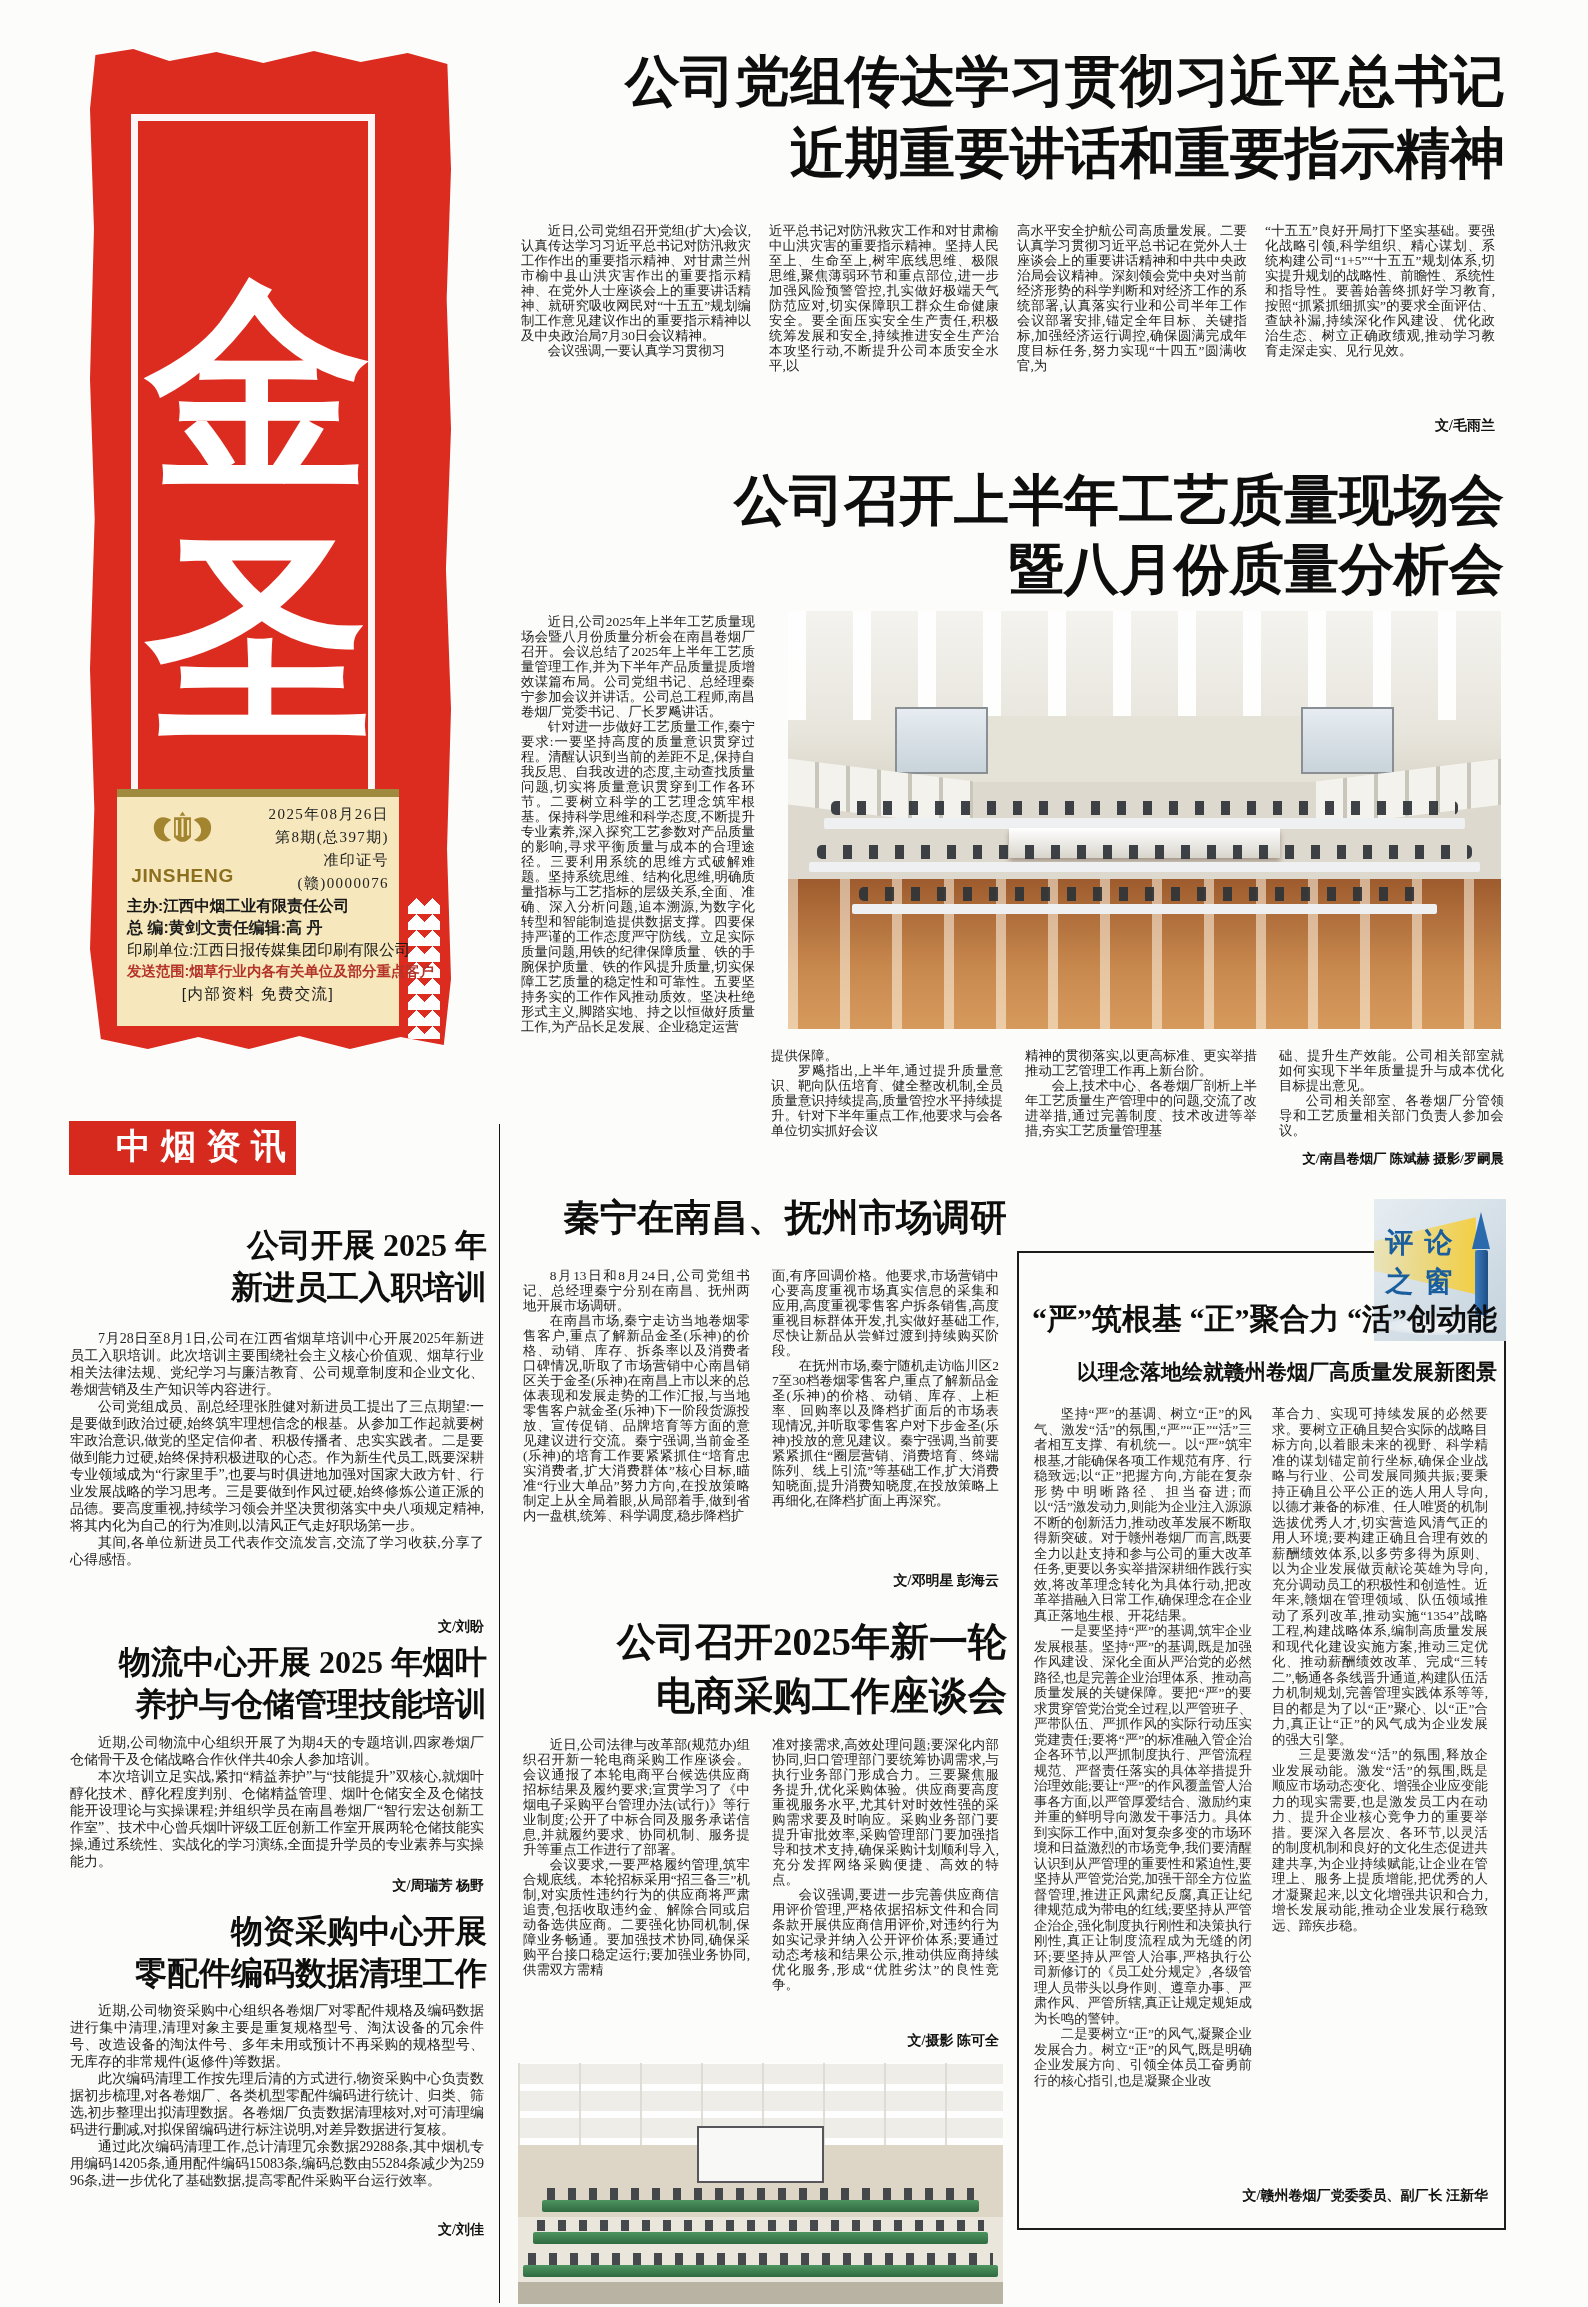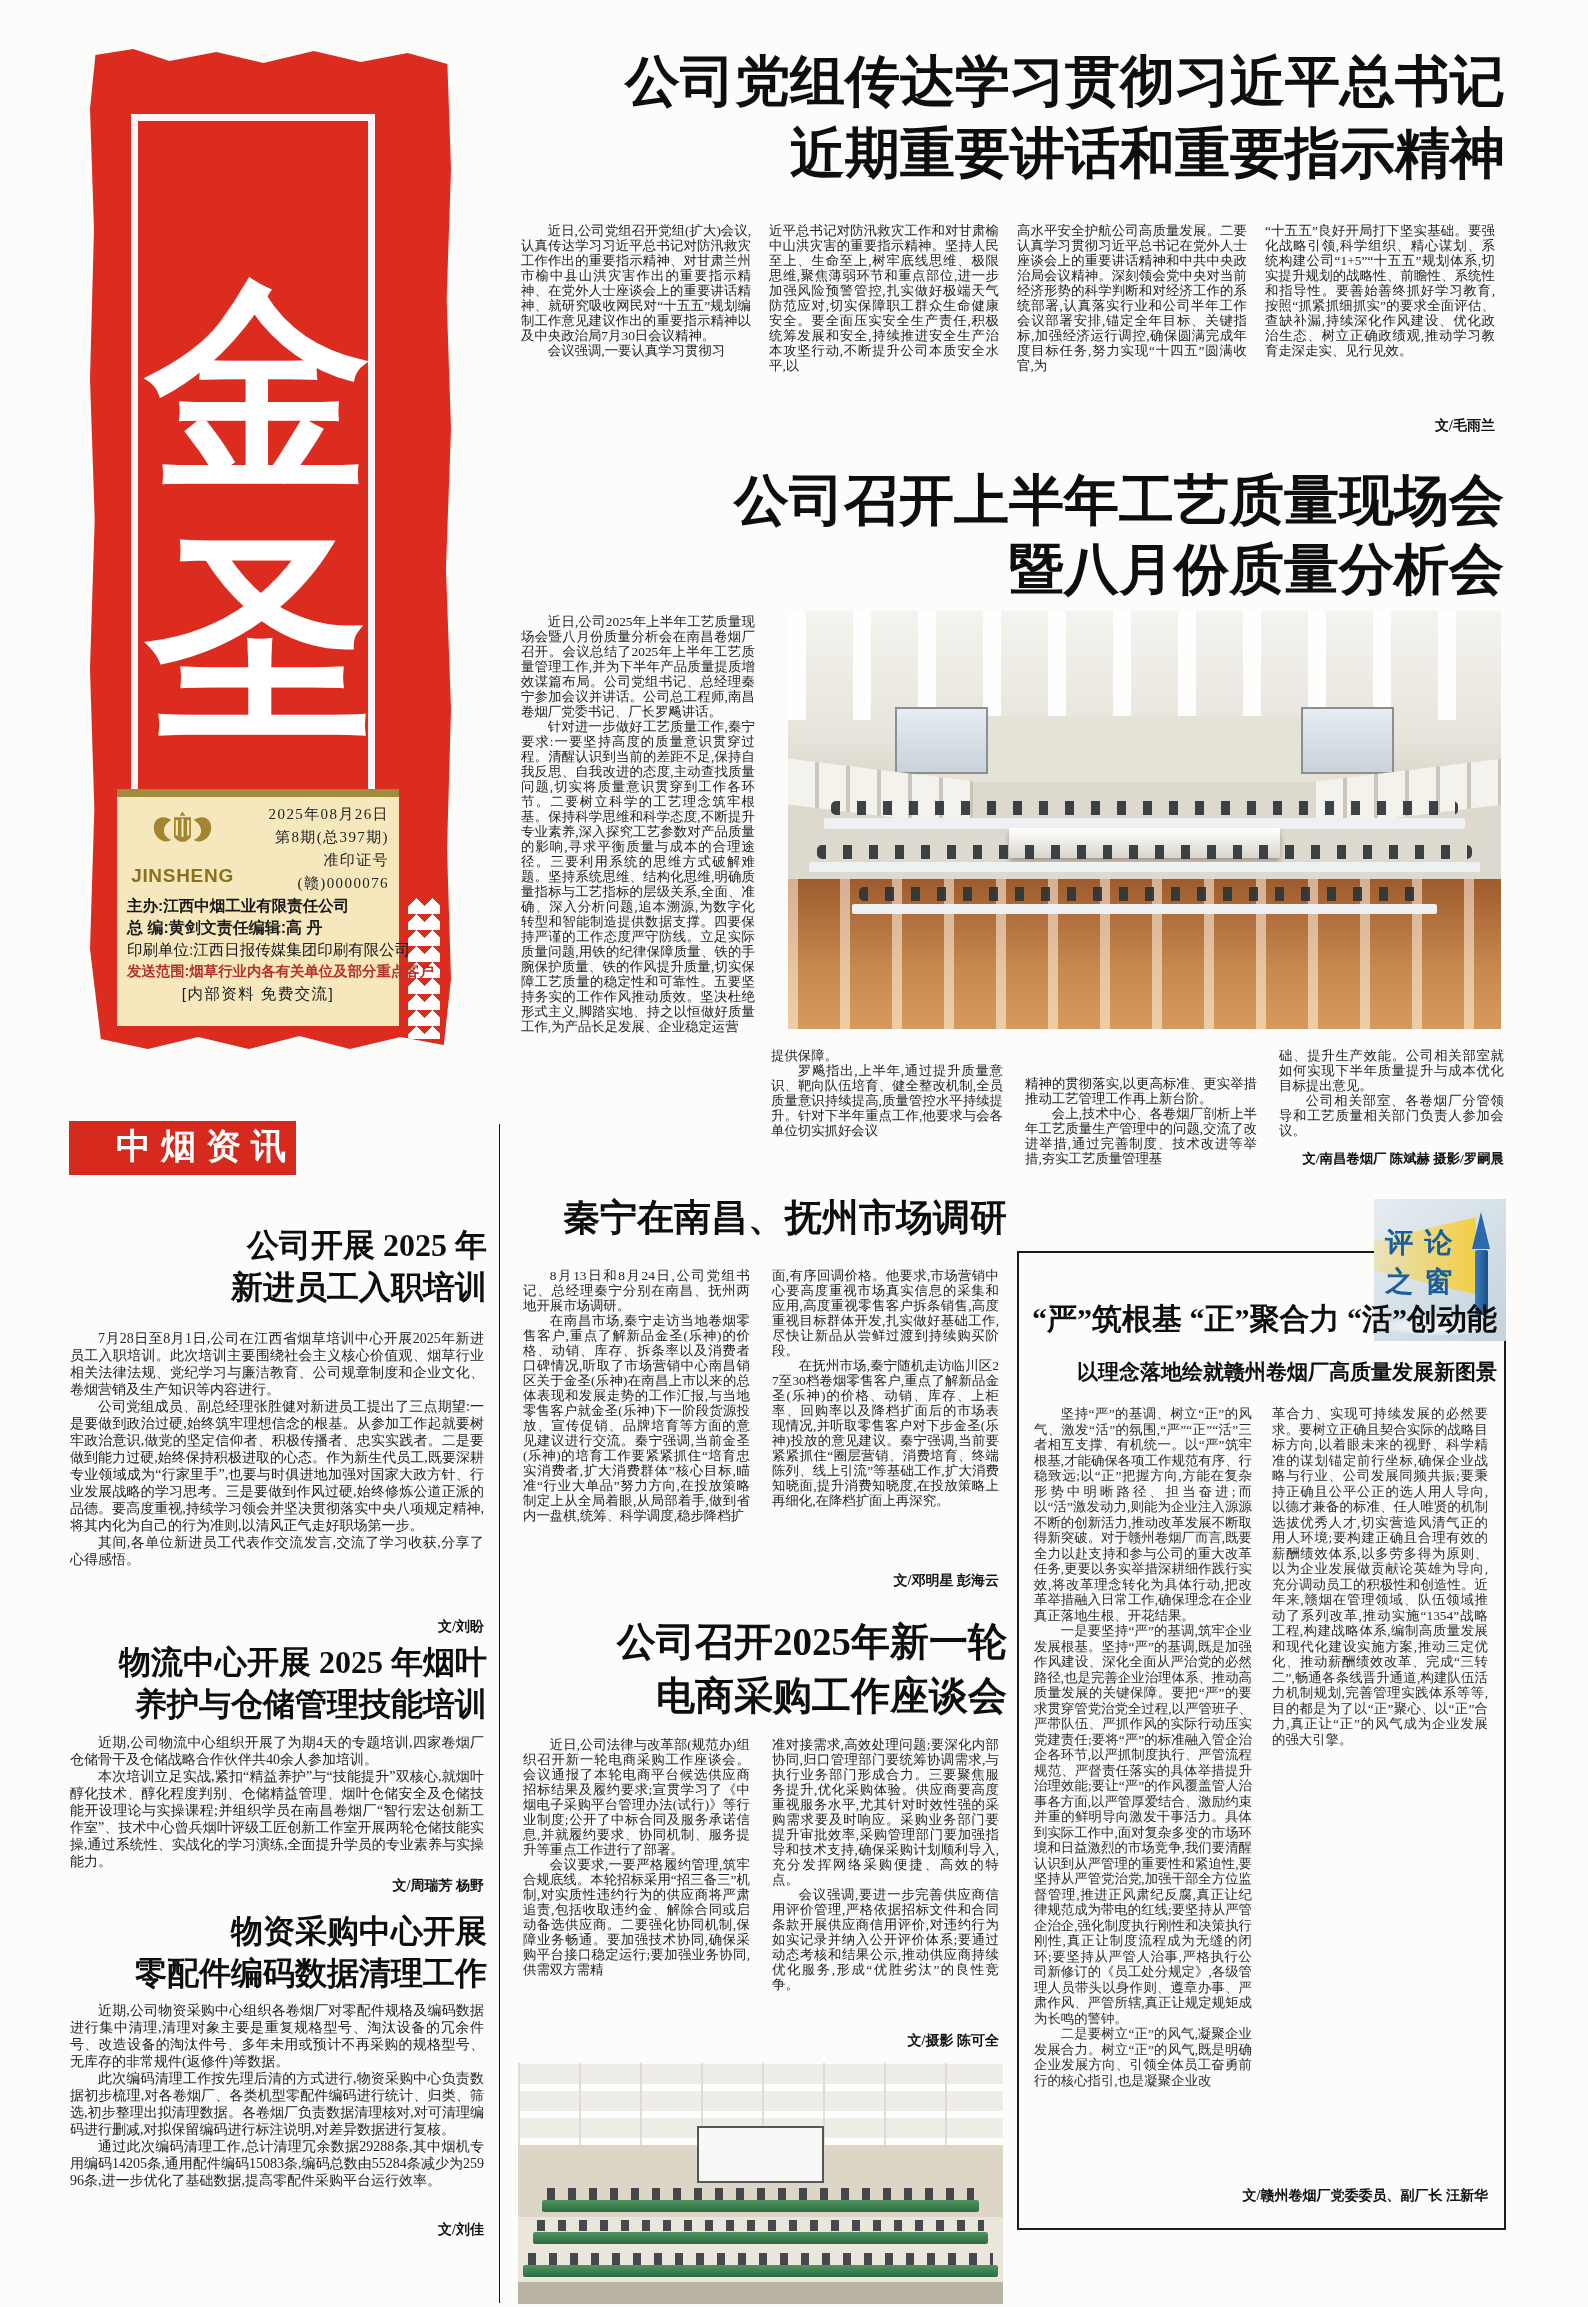--- a/index.html
+++ b/index.html
@@ -197,21 +197,21 @@
     <div class="p1-people" style="left:4%;right:4%;top:56%"></div>
     <div class="p1-cloth" style="left:9%;right:9%;top:70%"></div>
     <div class="p1-people" style="left:10%;right:10%;top:66%"></div>
   </div>
 
   <div class="bodycol" style="left:771px;top:1048px;width:232px;height:113px">
       <p class="para" style="text-indent: 0px;">提供保障。</p>
       <p class="para">罗飚指出,上半年,通过提升质量意识、靶向队伍培育、健全整改机制,全员质量意识持续提高,质量管控水平持续提升。针对下半年重点工作,他要求与会各单位切实抓好会议</p>
     </div>
   <div class="bodycol" style="left:1025px;top:1048px;width:232px;height:113px">
-      <p class="para" style="text-indent: 0px; margin-top: 28px;">精神的贯彻落实,以更高标准、更实举措推动工艺管理工作再上新台阶。</p>
+      <p class="para" style="text-indent: 0px;">精神的贯彻落实,以更高标准、更实举措推动工艺管理工作再上新台阶。</p>
       <p class="para">会上,技术中心、各卷烟厂剖析上半年工艺质量生产管理中的问题,交流了改进举措,通过完善制度、技术改进等举措,夯实工艺质量管理基</p>
     </div>
   <div class="bodycol" style="left:1279px;top:1048px;width:225px;height:99px">
       <p class="para" style="text-indent: 0px;">础、提升生产效能。公司相关部室就如何实现下半年质量提升与成本优化目标提出意见。</p>
       <p class="para">公司相关部室、各卷烟厂分管领导和工艺质量相关部门负责人参加会议。</p>
     </div>
   <div class="credit" style="position:absolute;left:1279px;top:1147px;width:225px;font-size:13.4px">文/南昌卷烟厂 陈斌赫   摄影/罗嗣晨</div>
 
   <div class="vrule"></div>
 
@@ -302,17 +302,18 @@
   </div>
   <div class="headline comment-title" style="top:1300px">“严”筑根基 “正”聚合力 “活”创动能</div>
   <div class="headline comment-sub" style="top:1358px">以理念落地绘就赣州卷烟厂高质量发展新图景</div>
   <div class="bodycol comment-col" style="left:1034px;top:1406px;width:218px;height:765px">
       <p class="para">坚持“严”的基调、树立“正”的风气、激发“活”的氛围,“严”“正”“活”三者相互支撑、有机统一。以“严”筑牢根基,才能确保各项工作规范有序、行稳致远;以“正”把握方向,方能在复杂形势中明晰路径、担当奋进;而以“活”激发动力,则能为企业注入源源不断的创新活力,推动改革发展不断取得新突破。对于赣州卷烟厂而言,既要全力以赴支持和参与公司的重大改革任务,更要以务实举措深耕细作践行实效,将改革理念转化为具体行动,把改革举措融入日常工作,确保理念在企业真正落地生根、开花结果。</p>
       <p class="para">一是要坚持“严”的基调,筑牢企业发展根基。坚持“严”的基调,既是加强作风建设、深化全面从严治党的必然路径,也是完善企业治理体系、推动高质量发展的关键保障。要把“严”的要求贯穿管党治党全过程,以严管班子、严带队伍、严抓作风的实际行动压实党建责任;要将“严”的标准融入管企治企各环节,以严抓制度执行、严管流程规范、严督责任落实的具体举措提升治理效能;要让“严”的作风覆盖管人治事各方面,以严管厚爱结合、激励约束并重的鲜明导向激发干事活力。具体到实际工作中,面对复杂多变的市场环境和日益激烈的市场竞争,我们要清醒认识到从严管理的重要性和紧迫性,要坚持从严管党治党,加强干部全方位监督管理,推进正风肃纪反腐,真正让纪律规范成为带电的红线;要坚持从严管企治企,强化制度执行刚性和决策执行刚性,真正让制度流程成为无缝的闭环;要坚持从严管人治事,严格执行公司新修订的《员工处分规定》,各级管理人员带头以身作则、遵章办事、严肃作风、严管所辖,真正让规定规矩成为长鸣的警钟。</p>
       <p class="para">二是要树立“正”的风气,凝聚企业发展合力。树立“正”的风气,既是明确企业发展方向、引领全体员工奋勇前行的核心指引,也是凝聚企业改</p>
     </div>
   <div class="bodycol comment-col" style="left:1272px;top:1406px;width:216px;height:765px">
       <p class="para" style="text-indent: 0px;">革合力、实现可持续发展的必然要求。要树立正确且契合实际的战略目标方向,以着眼未来的视野、科学精准的谋划锚定前行坐标,确保企业战略与行业、公司发展同频共振;要秉持正确且公平公正的选人用人导向,以德才兼备的标准、任人唯贤的机制选拔优秀人才,切实营造风清气正的用人环境;要构建正确且合理有效的薪酬绩效体系,以多劳多得为原则、以为企业发展做贡献论英雄为导向,充分调动员工的积极性和创造性。近年来,赣烟在管理领域、队伍领域推动了系列改革,推动实施“1354”战略工程,构建战略体系,编制高质量发展和现代化建设实施方案,推动三定优化、推动薪酬绩效改革、完成“三转二”,畅通各条线晋升通道,构建队伍活力机制规划,完善管理实践体系等等,目的都是为了以“正”聚心、以“正”合力,真正让“正”的风气成为企业发展的强大引擎。</p>
+      <p class="para">三是要激发“活”的氛围,释放企业发展动能。激发“活”的氛围,既是顺应市场动态变化、增强企业应变能力的现实需要,也是激发员工内在动力、提升企业核心竞争力的重要举措。要深入各层次、各环节,以灵活的制度机制和良好的文化生态促进共建共享,为企业持续赋能,让企业在管理上、服务上提质增能,把优秀的人才凝聚起来,以文化增强共识和合力,增长发展动能,推动企业发展行稳致远、蹄疾步稳。</p>
     </div>
   <div class="credit" style="position:absolute;left:1036px;top:2184px;width:452px">文/赣州卷烟厂党委委员、副厂长 汪新华</div>
 
 </div>
 
 
 </body></html>

